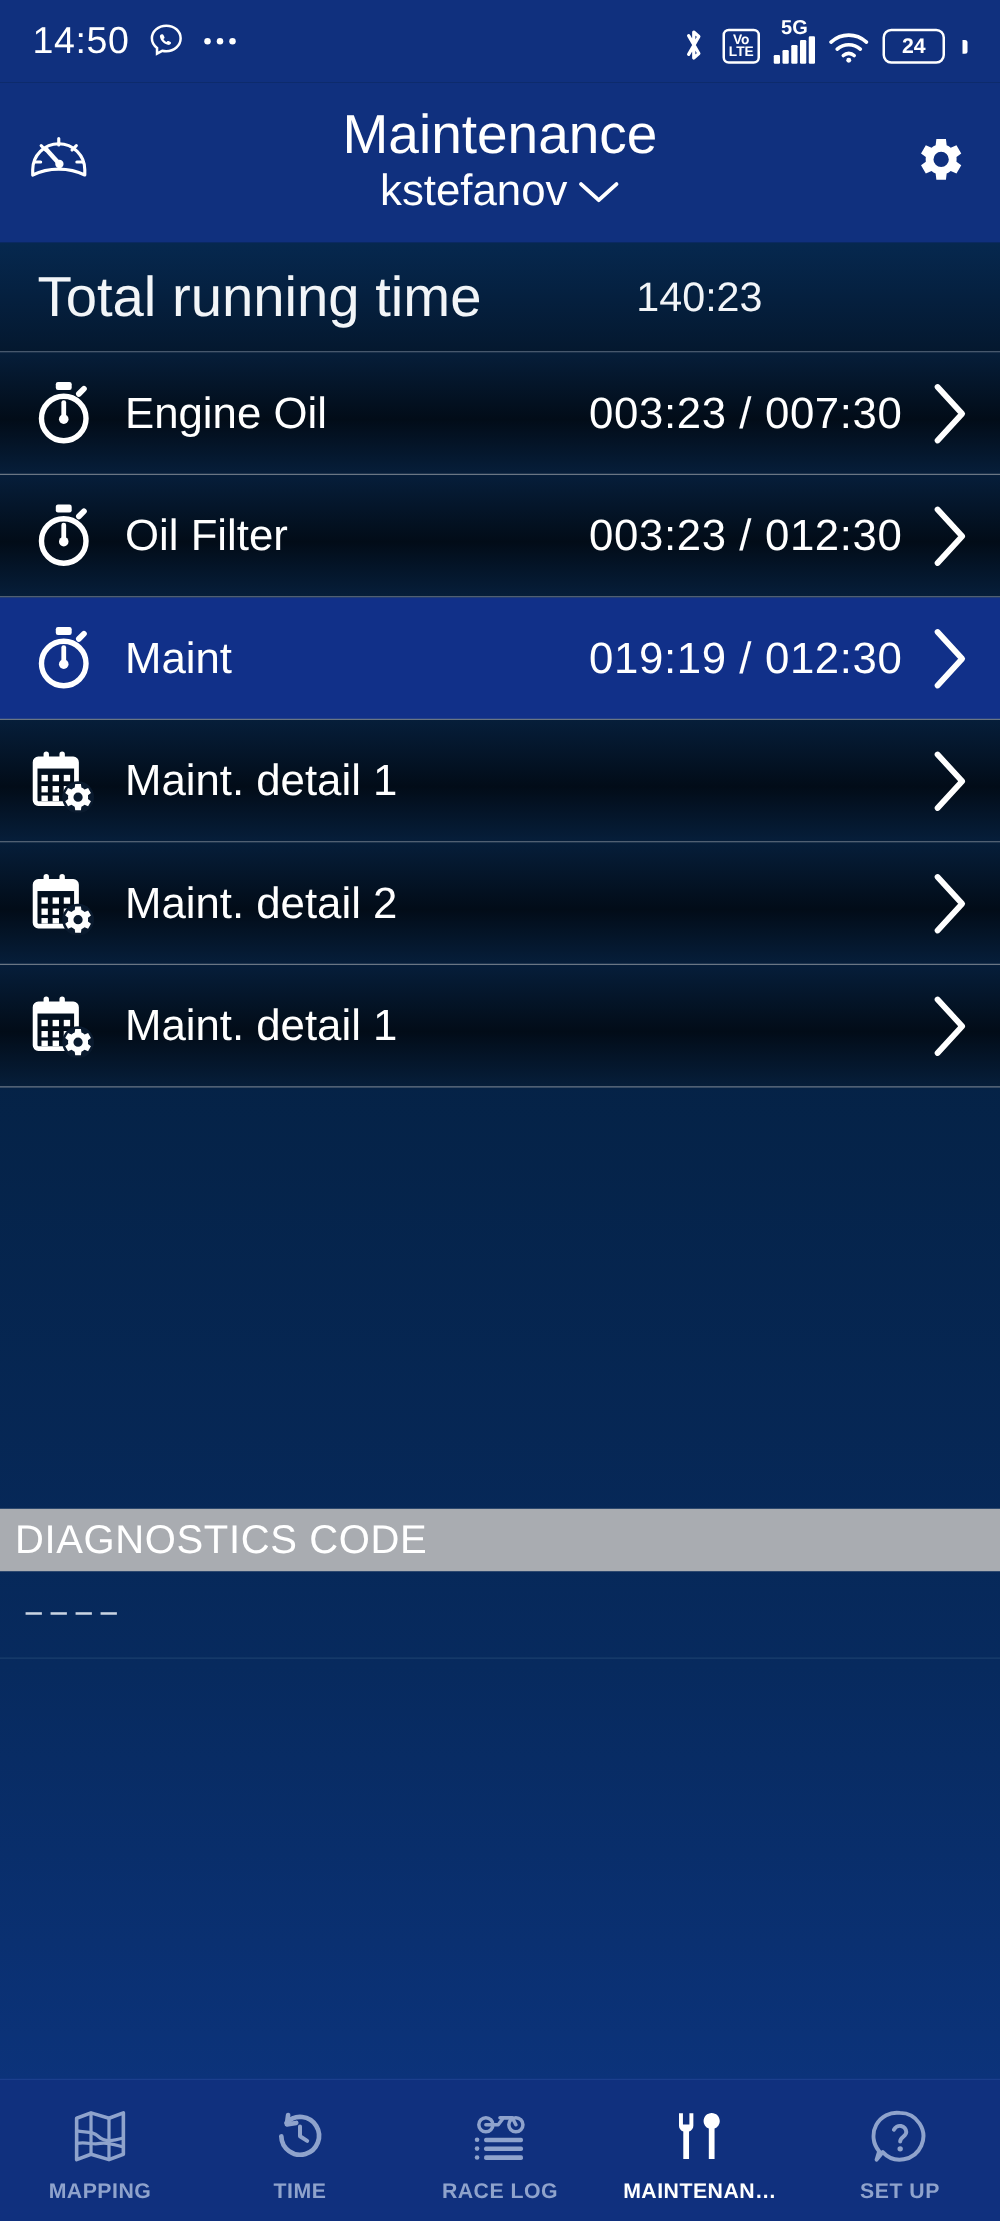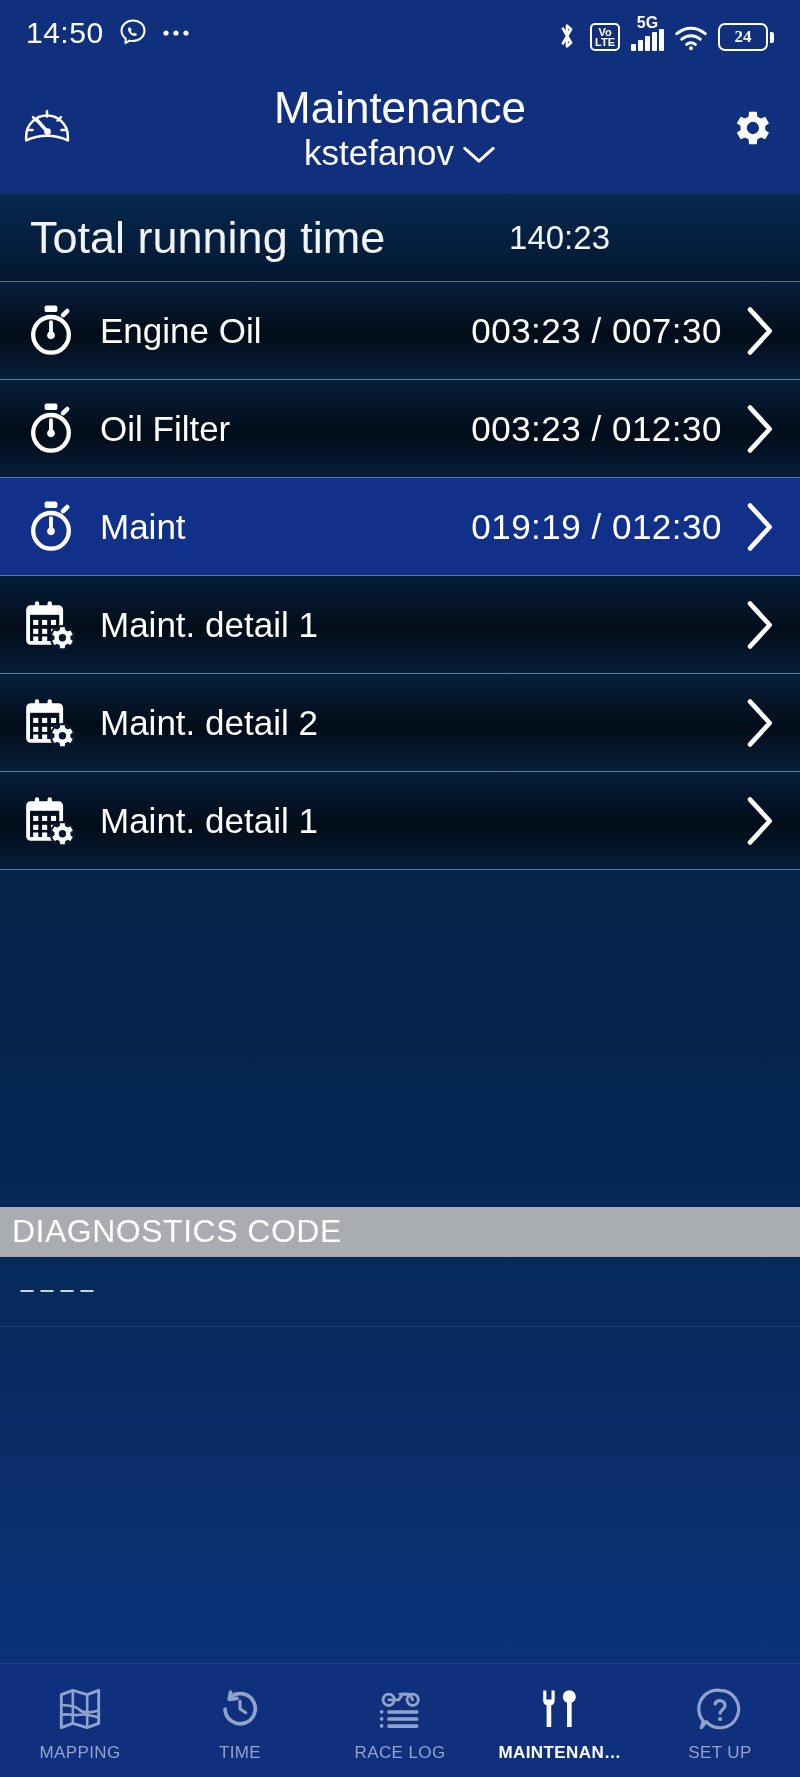--- a/index.html
+++ b/index.html
@@ -33,21 +33,21 @@
     width:30px; height:28px;
     display:flex; flex-direction:column;
     align-items:center; justify-content:center;
     line-height:0.92; font-size:11px; font-weight:700;
   }
   .fiveg { font-size:16px; font-weight:600; line-height:1; margin-bottom:-2px; }
   .sig-wrap { display:flex; flex-direction:column; align-items:center; }
   .bars { display:flex; align-items:flex-end; gap:2px; height:22px; }
   .bars i { display:block; width:5px; background:#fff; border-radius:1px; }
   .battery {
-    display:flex; align-items:center; gap:2px;font-family:Liberation Serif, serif;
+    display:flex; align-items:center; gap:14px;
   }
   .batt-body {
     width:50px; height:28px; border:2.5px solid #fff; border-radius:7px;
     display:flex; align-items:center; justify-content:center;
     font-size:17px; font-weight:600;
   }
   .batt-cap { width:4px; height:11px; background:#fff; border-radius:0 2px 2px 0; }
 
   
   .appbar {
@@ -129,21 +129,21 @@
   .nav-item {
     flex:1 1 20%;
     display:flex; flex-direction:column;
     align-items:center; justify-content:center;
     gap:8px;
     color:#8fa3cc;
     padding-top:4px;
   }
   .nav-item.active { color:#ffffff; }
   .nav-label {
-    font-size:17px; font-weight:400; letter-spacing:0.4px;
+    font-size:17px; font-weight:700; letter-spacing:0.4px;
     white-space:nowrap;
   }
   .nav-item.active .nav-label { font-weight:700; }
   .nav-ico { height:52px; display:flex; align-items:center; justify-content:center; }
 </style>
 </head>
 <body>
 
 <div class="phone">
 

